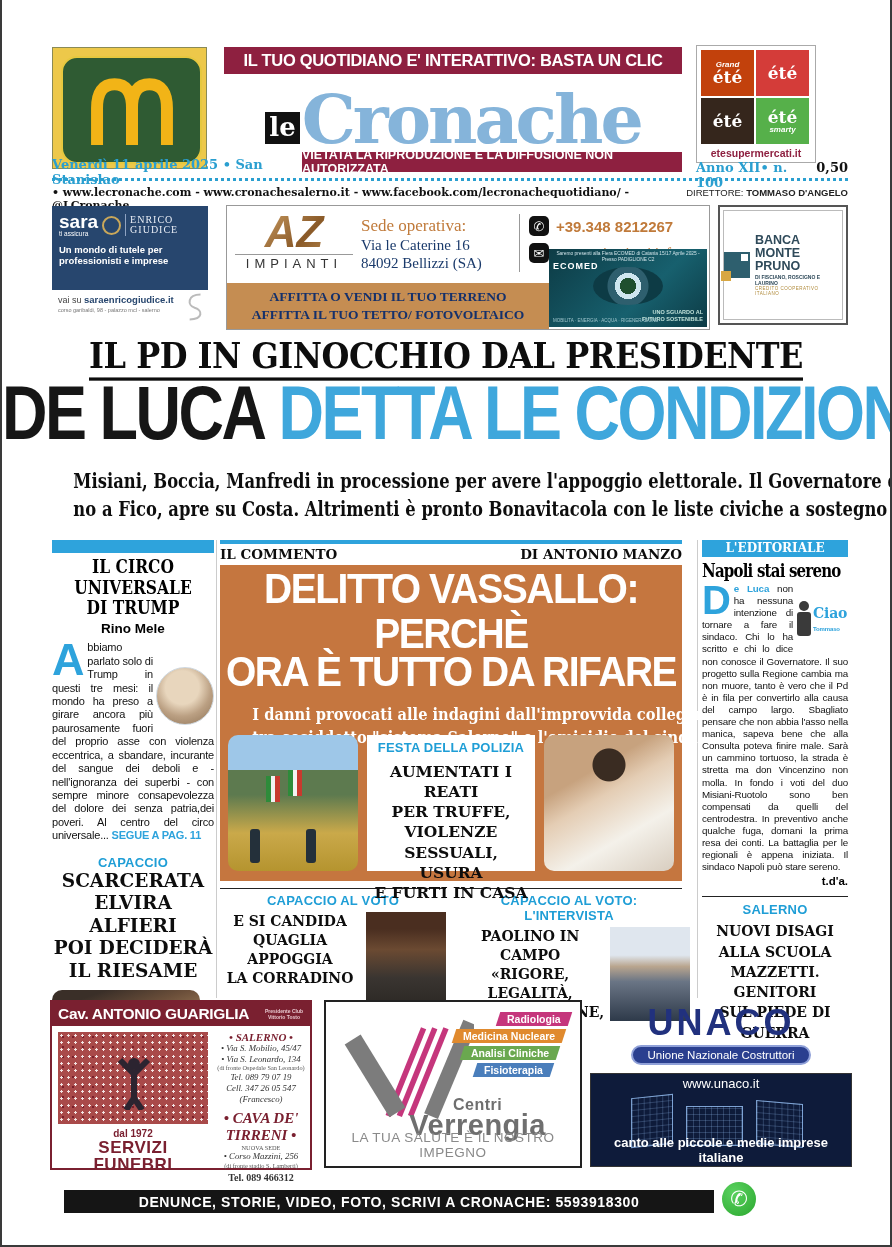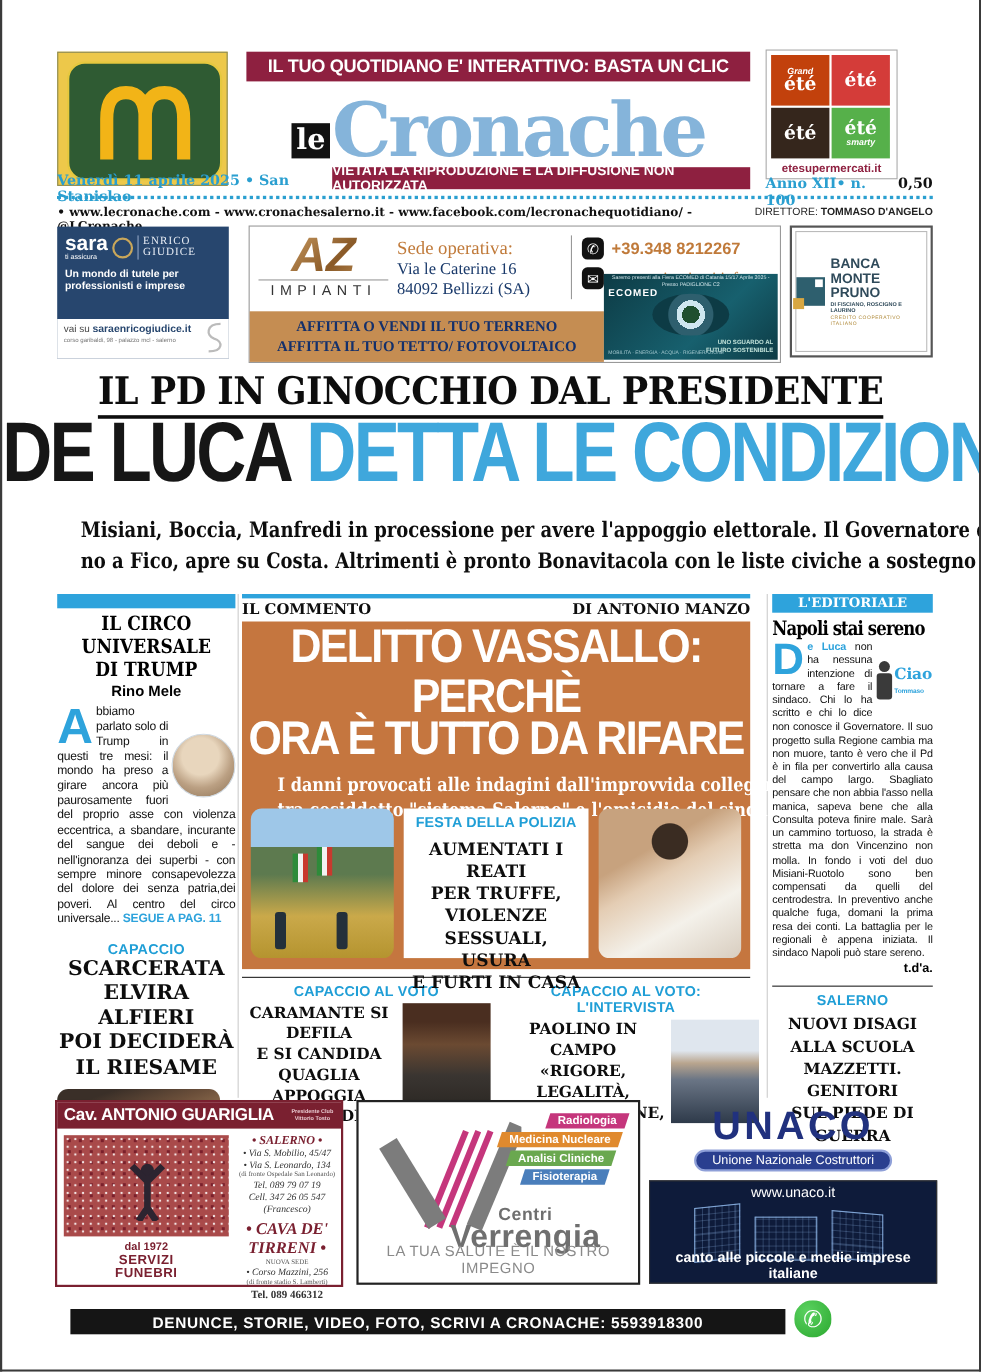--- a/index.html
+++ b/index.html
@@ -154,21 +154,21 @@
   
   .guariglia{left:48px;top:1000px;width:262px;height:170px;border:2px solid #7a2030;background:#fff;box-sizing:border-box;}
   .gua-head{height:24px;background:#7a2030;display:flex;align-items:center;}
   .gua-title{color:#fff;font-weight:bold;font-size:15.5px;padding-left:6px;flex:1;letter-spacing:-0.3px;}
   .gua-corner{width:52px;color:#e8c8cf;font-size:5px;font-weight:bold;text-align:center;line-height:1.25;}
   .gua-photo{position:absolute;left:6px;top:30px;width:150px;height:92px;background-color:#a94a4a;
      background-image:radial-gradient(#f2e3e3 1.2px,transparent 1.4px),radial-gradient(#7a1f2b 1.3px,transparent 1.5px);
      background-size:7px 7px,10px 10px;overflow:hidden;}
   .gua-fig{position:absolute;left:58px;top:22px;width:36px;height:56px;}
   .gua-since{position:absolute;left:6px;top:126px;width:150px;text-align:center;color:#7a2030;font-weight:bold;font-size:10px;}
-  .gua-serv{position:absolute;left:6px;top:137px;width:150px;text-align:center;color:#7a2030;font-weight:bold;font-size:12px;line-height:1;letter-spacing:0.5px;}
+  .gua-serv{position:absolute;left:6px;top:137px;width:150px;text-align:center;color:#7a2030;font-weight:bold;font-size:17px;line-height:1;letter-spacing:0.5px;}
   .gua-right{position:absolute;left:160px;top:28px;width:98px;text-align:center;font-family:"Liberation Serif",serif;color:#333;}
   .g-hdr{color:#7a2030;font-weight:bold;font-style:italic;font-size:11px;margin-top:1px;}
   .g-hdr2{color:#7a2030;font-weight:bold;font-style:italic;font-size:15px;margin-top:4px;}
   .g-addr{font-style:italic;font-size:8.8px;line-height:1.2;}
   .g-small{font-size:6.3px;line-height:1.2;color:#555;}
   .g-tel{font-style:italic;font-size:8.8px;line-height:1.3;}
   .g-tel2{font-size:10px;font-weight:bold;margin-top:2px;}
 
   .verrengia{left:322px;top:1000px;width:258px;height:168px;border:2px solid #222;background:#fff;box-sizing:border-box;position:absolute;}
   .ver-pills{position:absolute;right:10px;top:10px;text-align:right;}
@@ -395,21 +395,20 @@
         </div>
         <div class="oph ph-vassallo"></div>
       </div>
     </div>
 
     <div class="votoband">
       <div class="votohalf">
         <div class="sec-label">CAPACCIO AL VOTO</div>
         <div class="votorow">
           <div class="voto-hl stackhl">
-            <div>CARAMANTE SI DEFILA</div>
             <div>E SI CANDIDA</div>
             <div>QUAGLIA APPOGGIA</div>
             <div>LA CORRADINO</div>
           </div>
           <div class="voto-ph ph-caramante"></div>
         </div>
       </div>
       <div class="votohalf">
         <div class="sec-label">CAPACCIO AL VOTO: L'INTERVISTA</div>
         <div class="votorow">

